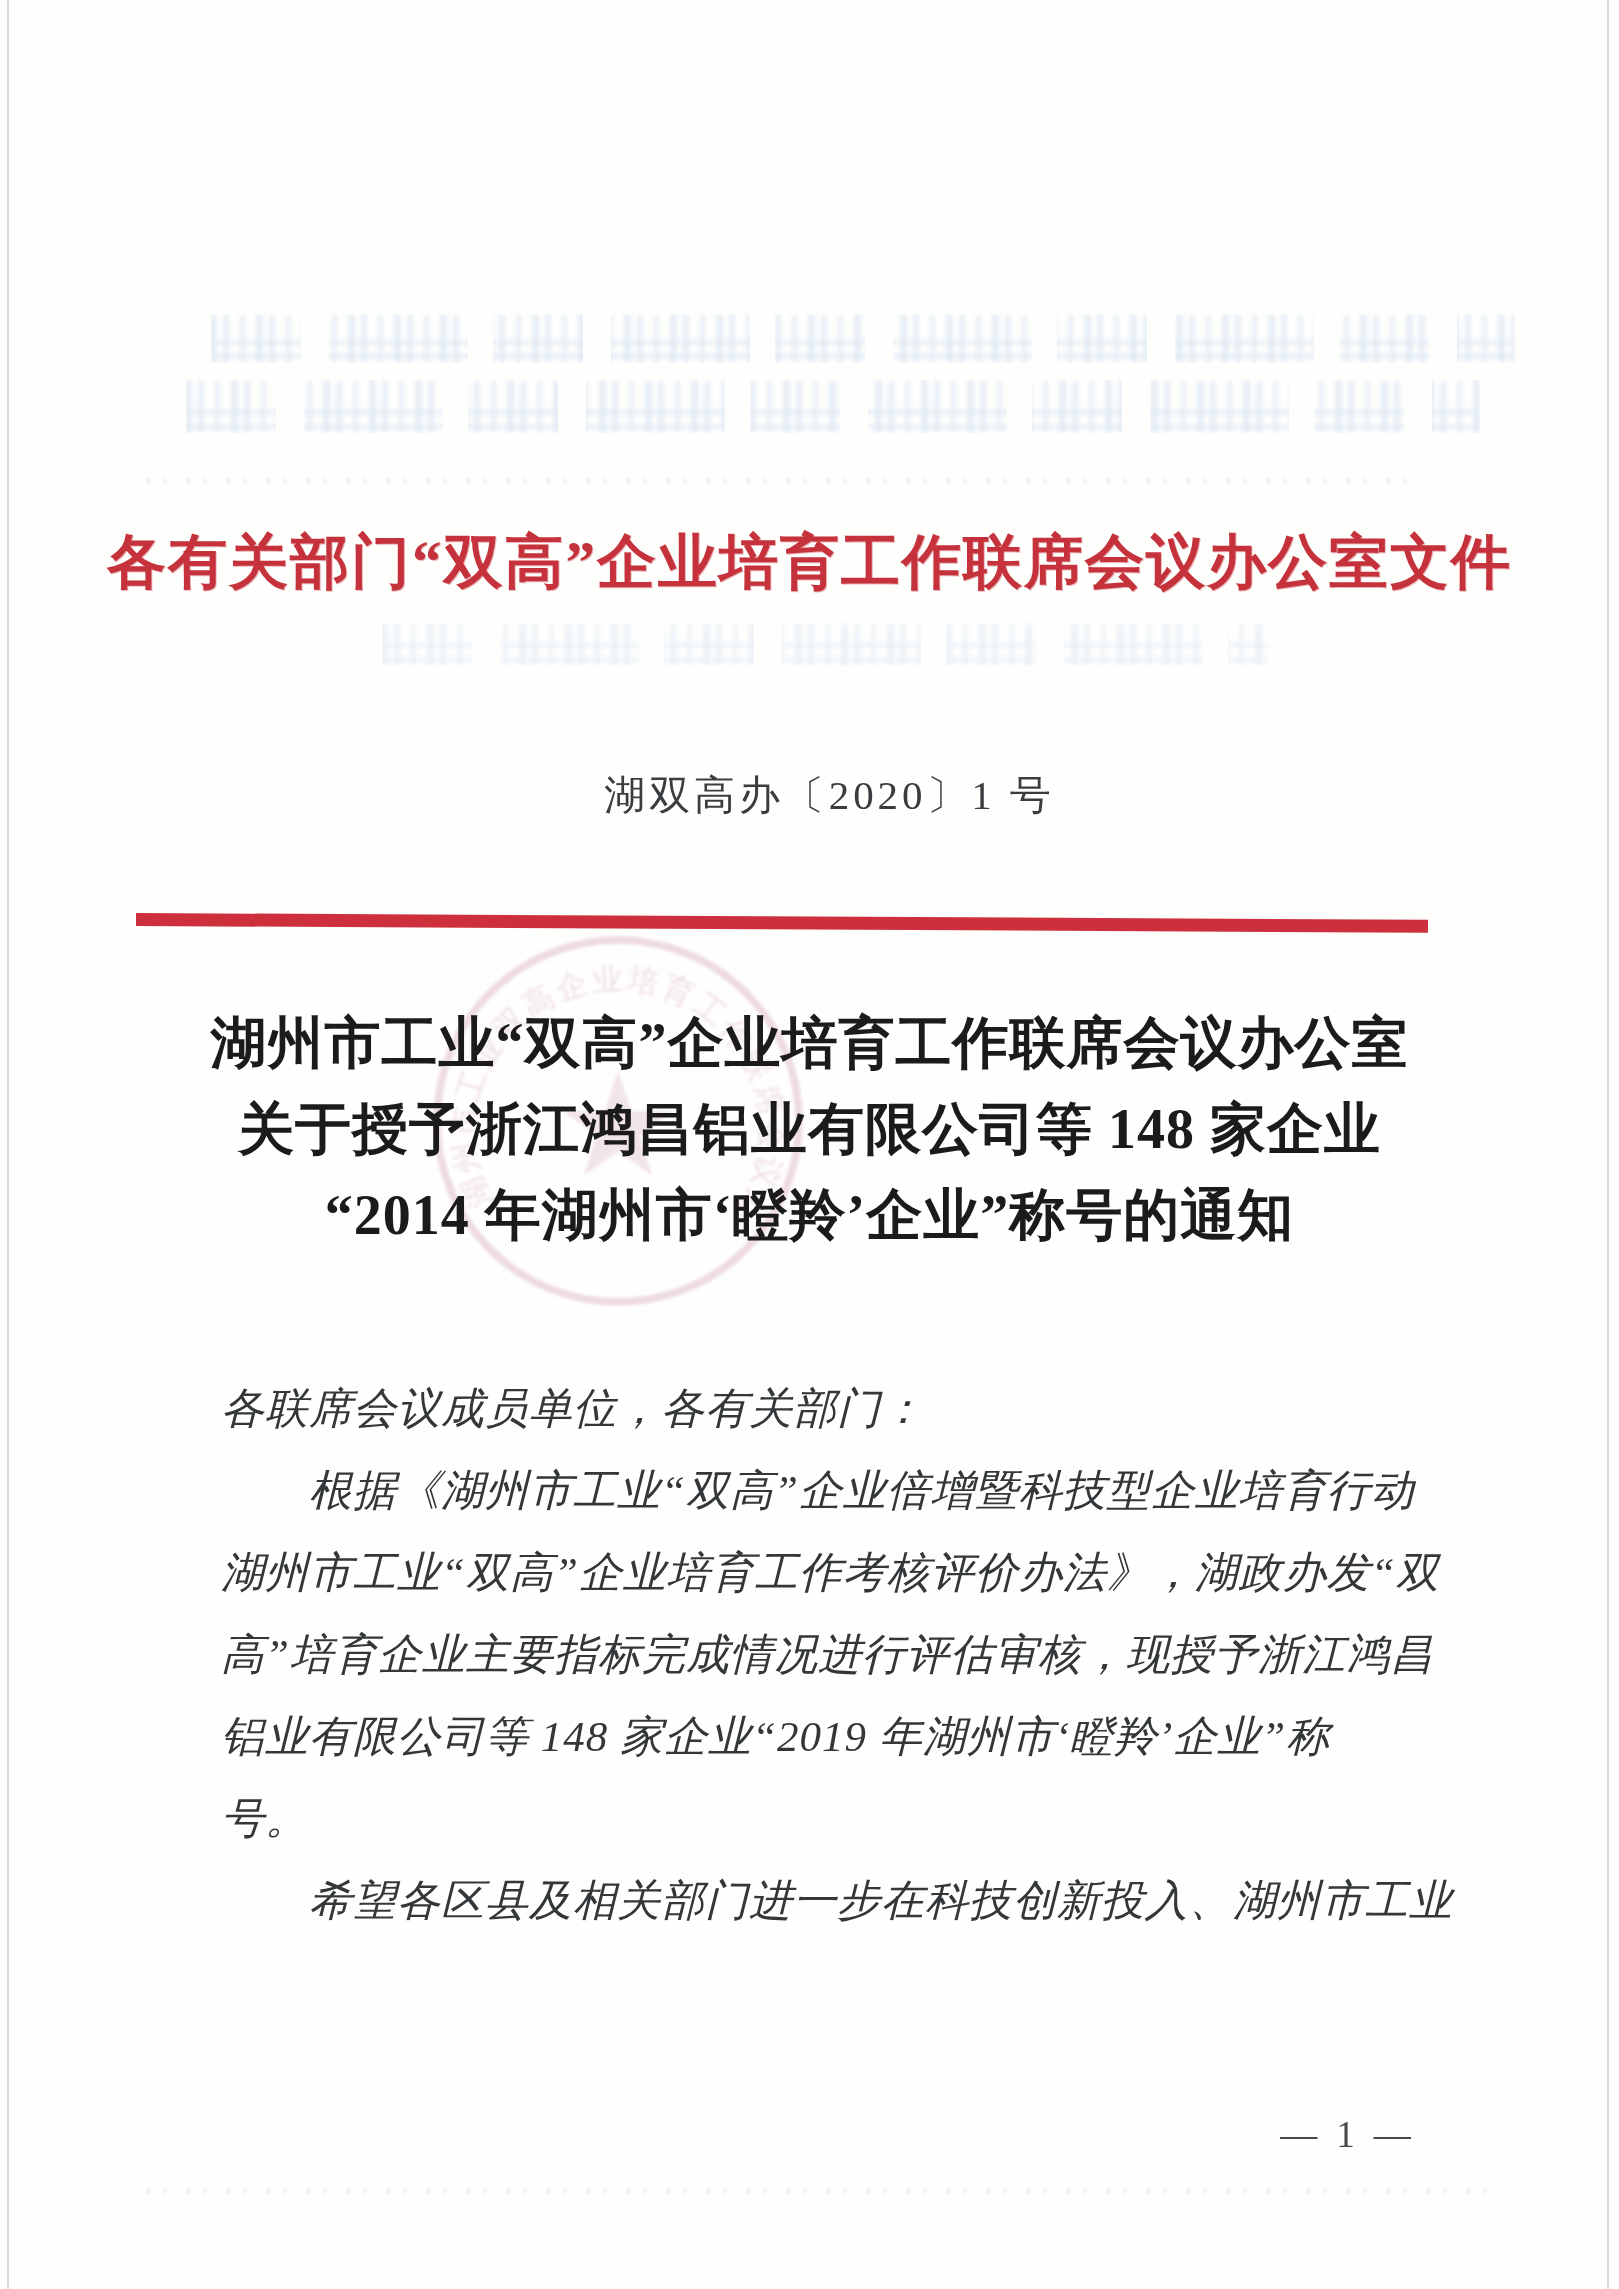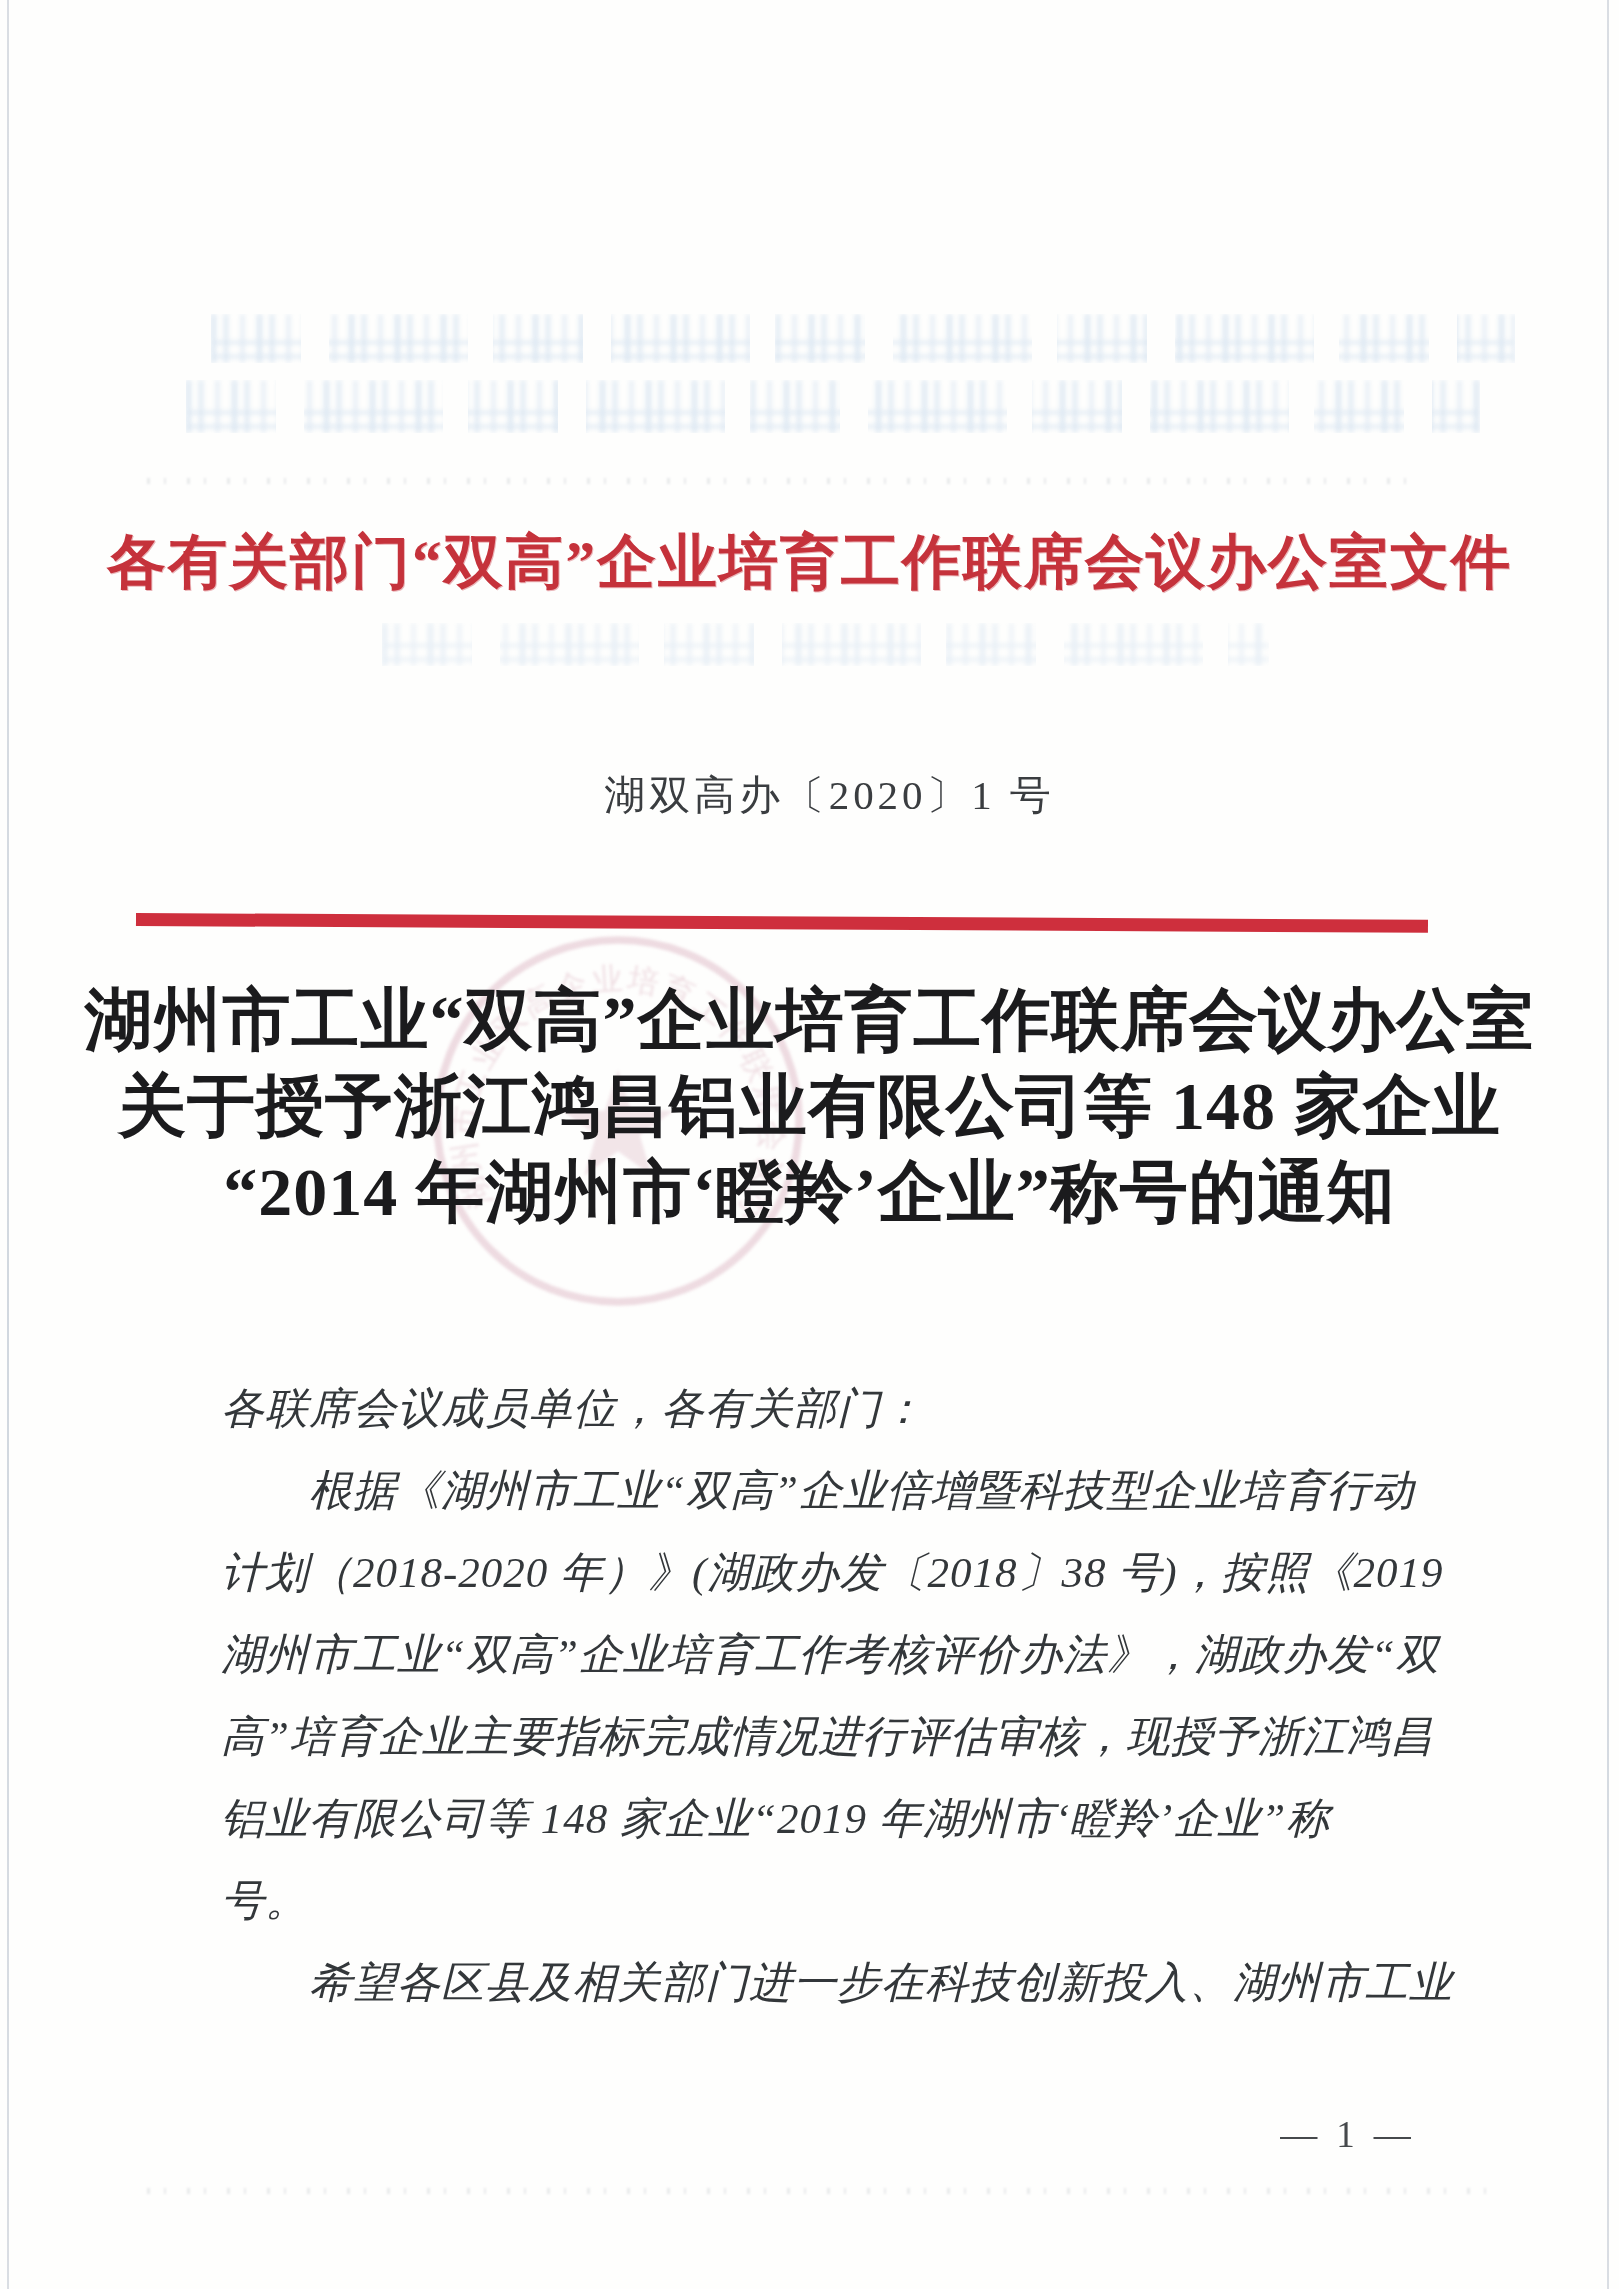--- a/index.html
+++ b/index.html
@@ -77,24 +77,24 @@
   
   .seal{
     position:absolute;left:420px;top:923px;
     width:396px;height:396px;
     opacity:.55;
     filter:blur(1.4px);
   }
 
   
   .doc-title{
-    position:absolute;top:977px;left:0;width:100%;
+    position:absolute;top:1000px;left:0;width:100%;
     text-align:center;
     font-weight:bold;
-    font-size:68px;
+    font-size:56px;
     line-height:86px;
     letter-spacing:1px;
     color:var(--title_ink);
     white-space:nowrap;
   }
 
   
   .body-text{
     position:absolute;top:1368px;left:221px;width:1208px;
     font-size:43px;
@@ -148,21 +148,20 @@
 
   <div class="doc-title">
     <div class="title-line">湖州市工业“双高”企业培育工作联席会议办公室</div>
     <div class="title-line">关于授予浙江鸿昌铝业有限公司等 148 家企业</div>
     <div class="title-line">“2014 年湖州市‘瞪羚’企业”称号的通知</div>
   </div>
 
   <div class="body-text">
     <div class="body-line">各联席会议成员单位，各有关部门：</div>
     <div class="body-line indent">根据《湖州市工业“双高”企业倍增暨科技型企业培育行动</div>
-    <div class="body-line">计划（2018-2020 年）》(湖政办发〔2018〕38 号)，按照《2019</div>
     <div class="body-line">湖州市工业“双高”企业培育工作考核评价办法》，湖政办发“双</div>
     <div class="body-line">高”培育企业主要指标完成情况进行评估审核，现授予浙江鸿昌</div>
     <div class="body-line">铝业有限公司等 148 家企业“2019 年湖州市‘瞪羚’企业”称</div>
     <div class="body-line">号。</div>
     <div class="body-line indent">希望各区县及相关部门进一步在科技创新投入、湖州市工业</div>
   </div>
 
   <div class="page-number">— 1 —</div>
 
 </div>

